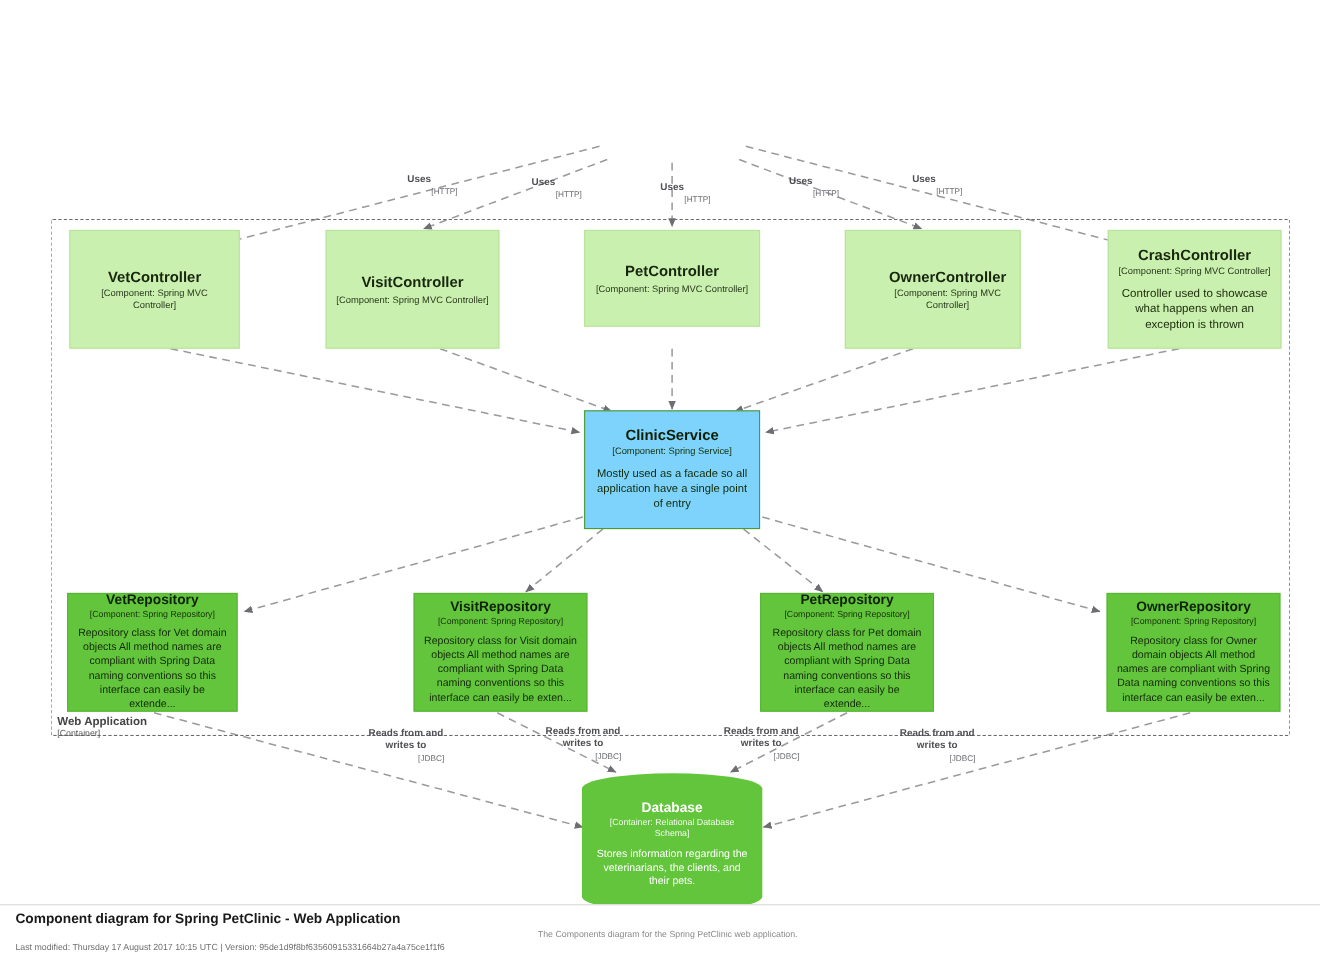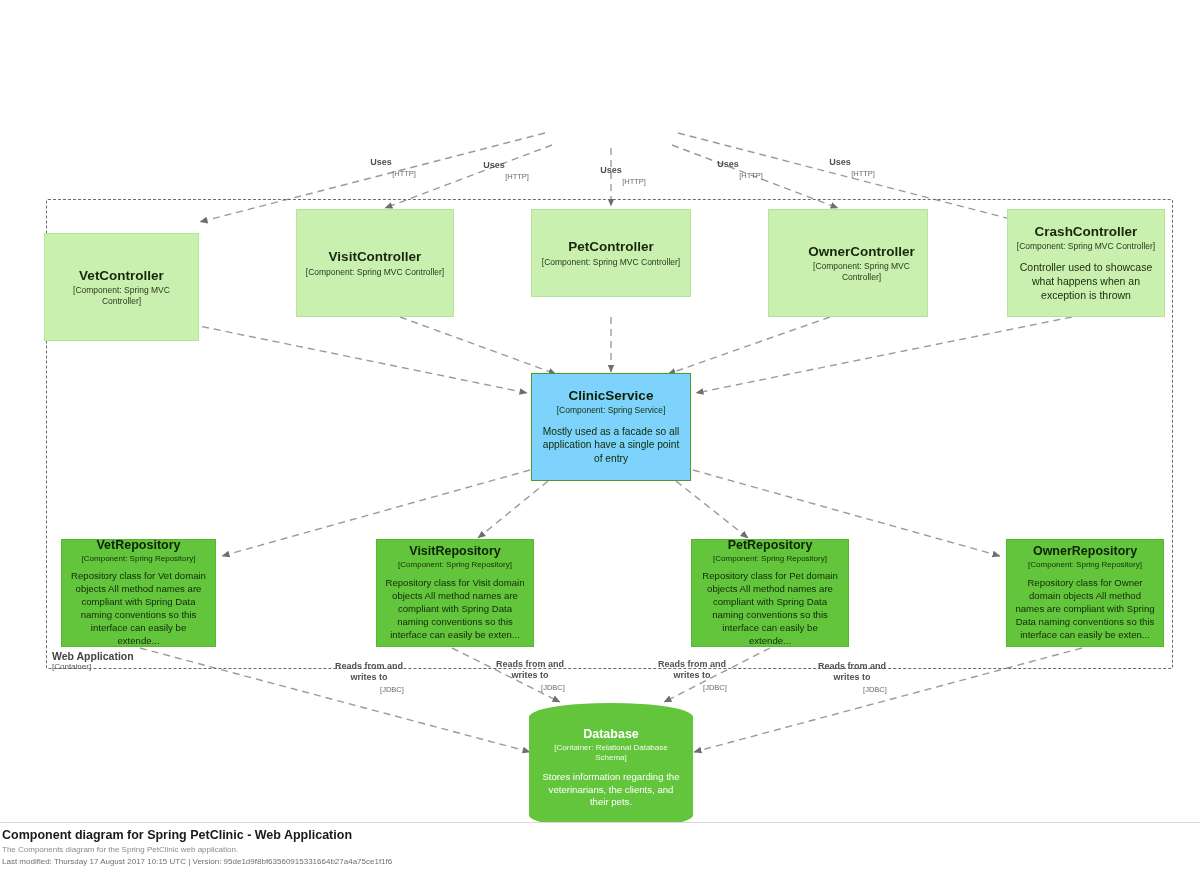--- a/index.html
+++ b/index.html
@@ -267,32 +267,33 @@
   
   .footer {
     position: absolute;
     left: 0;
     bottom: 0;
     width: 1200px;
     height: 50px;
     background: #ffffff;
     border-top: 1px solid #d9d9d9;
     box-sizing: border-box;
-    padding: 4px 0 0 2px;
+    padding: 4px 0 0 14px;
   }
   .footer .f-title {
     font-size: 12.5px;
     font-weight: bold;
     color: #1a1a1a;
     line-height: 1.35;
   }
   .footer .f-sub {
     font-size: 8px;
     color: #8a8a8a;
     line-height: 1.5;
+    text-align: center;
   }
   .footer .f-meta {
     font-size: 8px;
     color: #6f6f6f;
     line-height: 1.5;
   }
 
   
   .watermark {
     position: absolute;
@@ -347,21 +348,21 @@
     </g>
   </svg>
 
   <div class="boundary" style="left:46px; top:199px; width:1125px; height:468px;"></div>
   <div class="boundary-label" style="left:52px; top:650px;">
     <span class="bl-name">Web Application</span>
     <span class="bl-type">[Container]</span>
   </div>
 
 
-  <div class="node component" style="left:44px; top:209px; width:155px; height:108px;margin-top:24px;">
+  <div class="node component" style="left:63px; top:209px; width:155px; height:108px;">
     <span class="n-name">VetController</span>
     <span class="n-type">[Component: Spring MVC Controller]</span>
   </div>
 
   <div class="node component" style="left:296px; top:209px; width:158px; height:108px;">
     <span class="n-name">VisitController</span>
     <span class="n-type">[Component: Spring MVC Controller]</span>
   </div>
 
   <div class="node component" style="left:531px; top:209px; width:160px; height:88px;">

